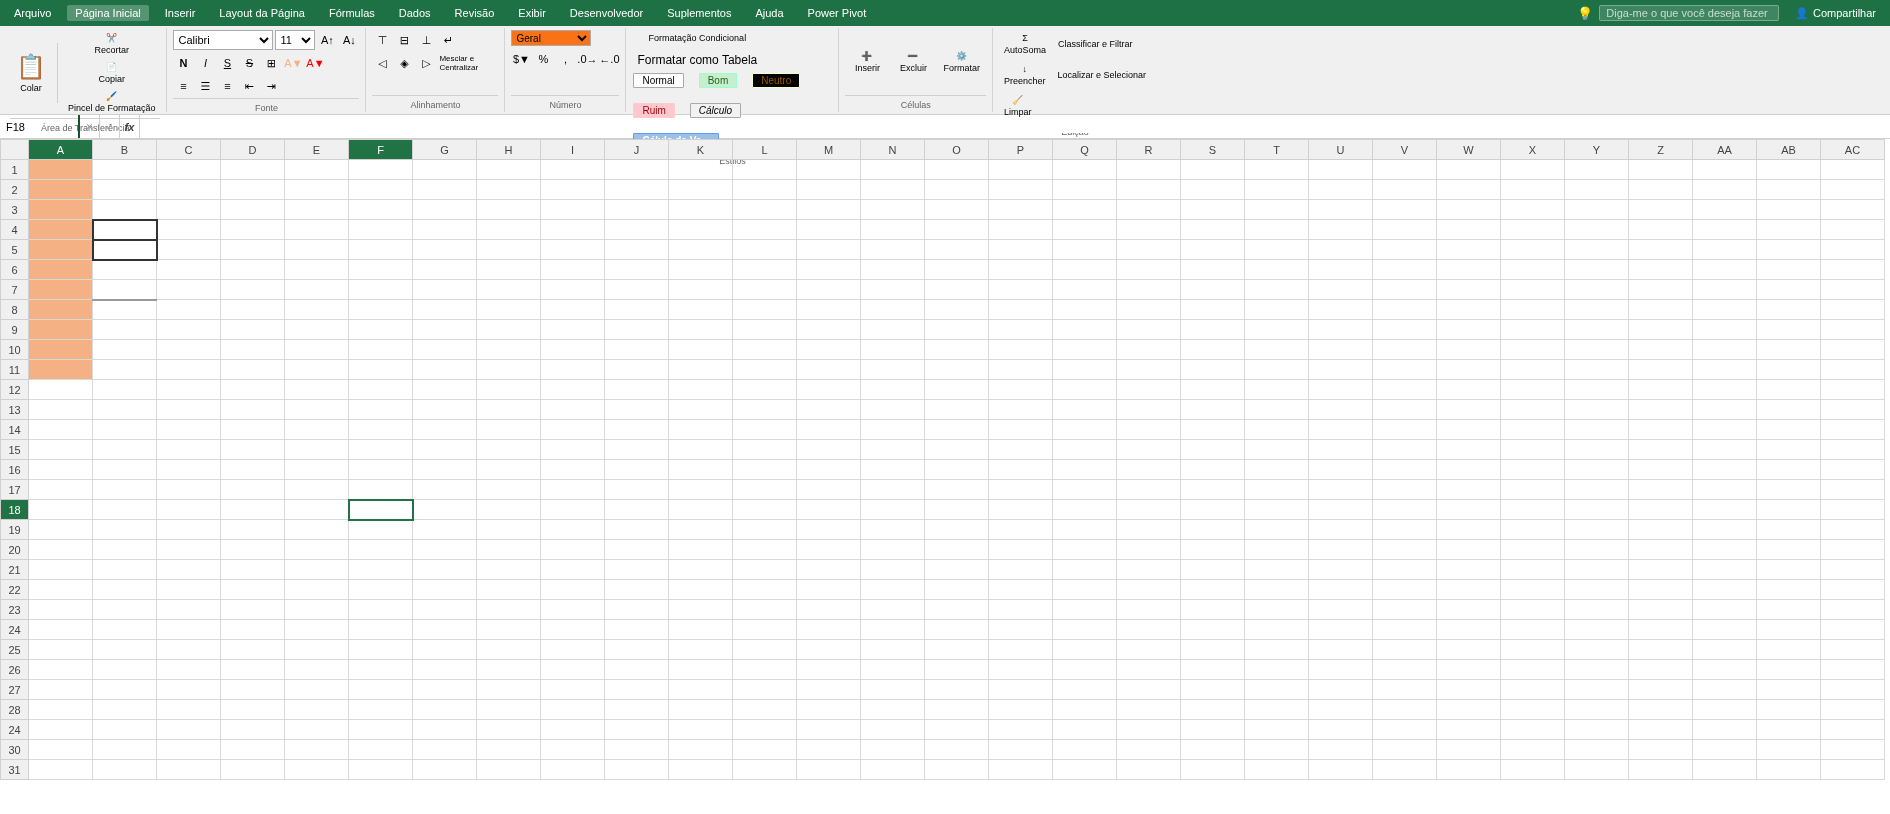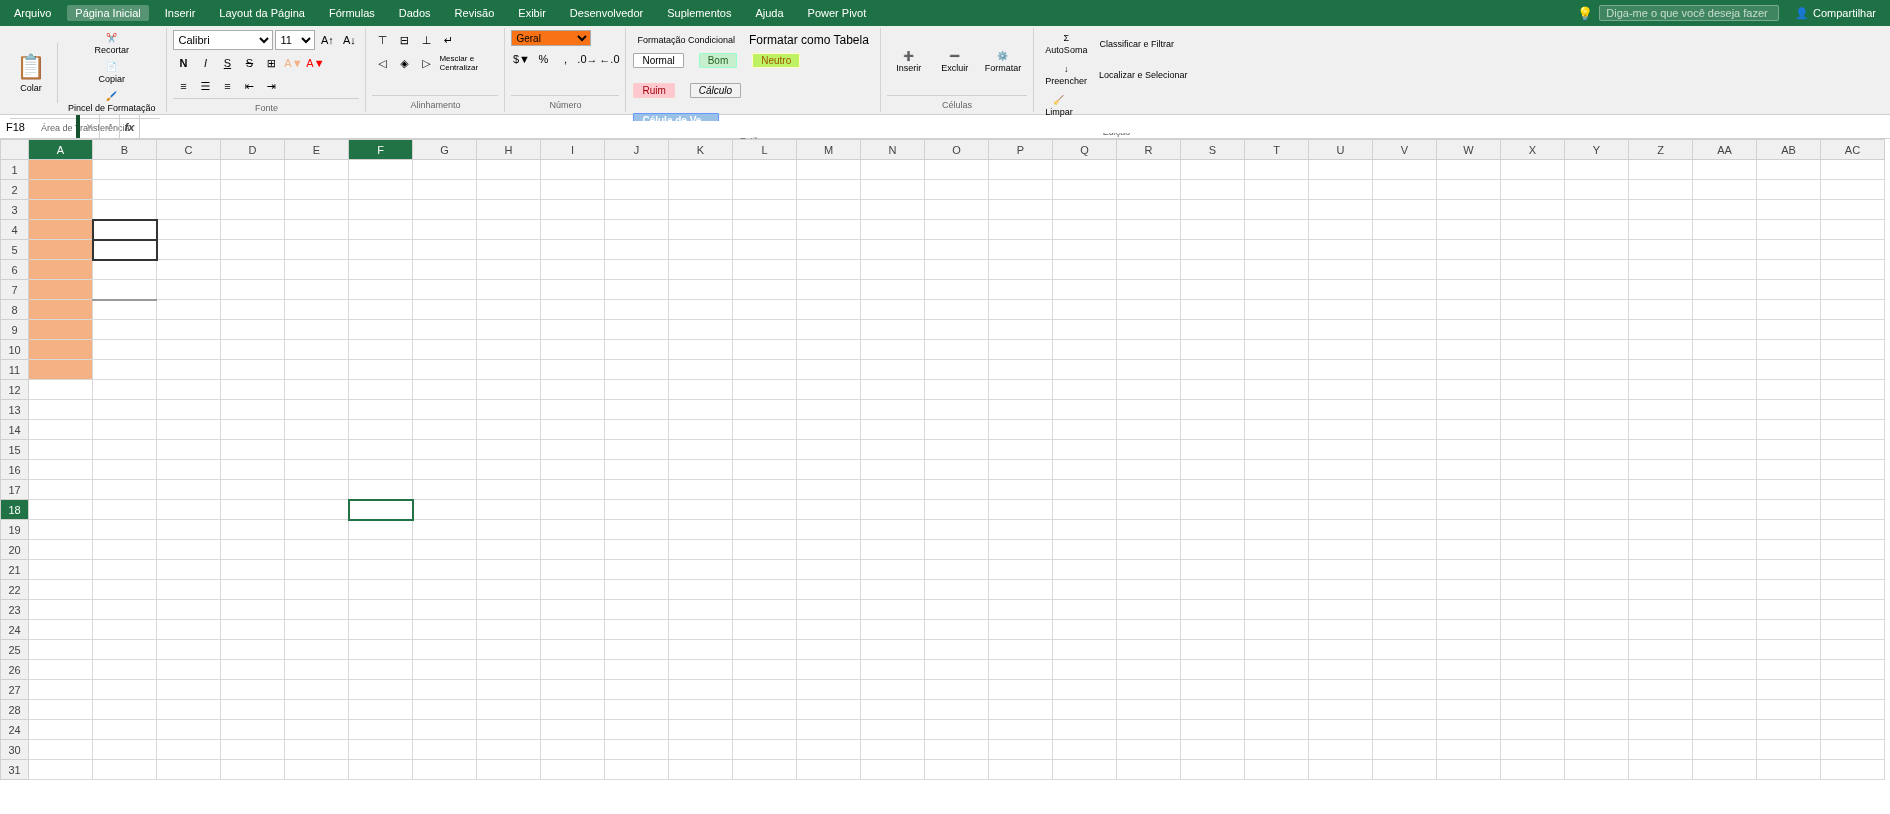--- a/index.html
+++ b/index.html
@@ -161,37 +161,37 @@
       padding: 1px 8px;
       margin: 1px;
       border: 1px solid transparent;
       font-size: 10px;
       cursor: pointer;
       border-radius: 1px;
       white-space: nowrap;
     }
     .style-normal { background: #fff; border-color: #aaa; color: #000; }
     .style-bom { background: #c6efce; border-color: #9fc; color: #276221; }
-    .style-neutro { background: #bef264; border-color: #ffc; color: #9c5700; }
+    .style-neutro { background: #000000; border-color: #ffc; color: #9c5700; }
     .style-ruim { background: #ffc7ce; border-color: #fcc; color: #9c0006; }
     .style-calculo { background: #f2f2f2; border-color: #aaa; color: #000; font-style: italic; }
     .style-celula-ve { background: #9bc2e6; border-color: #6699ff; color: #fff; font-weight: bold; }
 
     
     .formula-bar {
       display: flex;
       align-items: center;
       height: 24px;
       border-bottom: 1px solid #d0d0d0;
       background: white;
     }
     .name-box {
       width: 80px;
       height: 100%;
-      border-right: 4px solid #14532d;
+      border-right: 2px solid #14532d;
       display: flex;
       align-items: center;
       padding: 0 6px;
       font-size: 11px;
       font-family: 'Segoe UI', Arial;
     }
     .formula-bar-sep {
       width: 20px;
       display: flex;
       align-items: center;
@@ -446,21 +446,21 @@
           <div class="small-btn">,</div>
           <div class="small-btn">.0→</div>
           <div class="small-btn">←.0</div>
         </div>
       </div>
       <div class="ribbon-group-label">Número</div>
     </div>
 
     <div class="ribbon-group">
       <div class="ribbon-group-content" style="flex-direction:column; align-items:flex-start; gap:2px;">
-        <div style="display:flex; gap:4px; align-items:center;">
+        <div style="display:flex; gap:4px; align-items:center;flex-direction:column;">
           <div class="ribbon-btn" style="font-size:9px;">Formatação Condicional</div>
           <div class="ribbon-btn" style="font-size:12px;">Formatar como Tabela</div>
         </div>
         <div style="display:flex; gap:13px; flex-wrap:wrap; max-width:200px;">
           <span class="style-cell style-normal">Normal</span>
           <span class="style-cell style-bom">Bom</span>
           <span class="style-cell style-neutro">Neutro</span>
           <span class="style-cell style-ruim">Ruim</span>
           <span class="style-cell style-calculo">Cálculo</span>
           <span class="style-cell style-celula-ve">Célula de Ve...</span>

